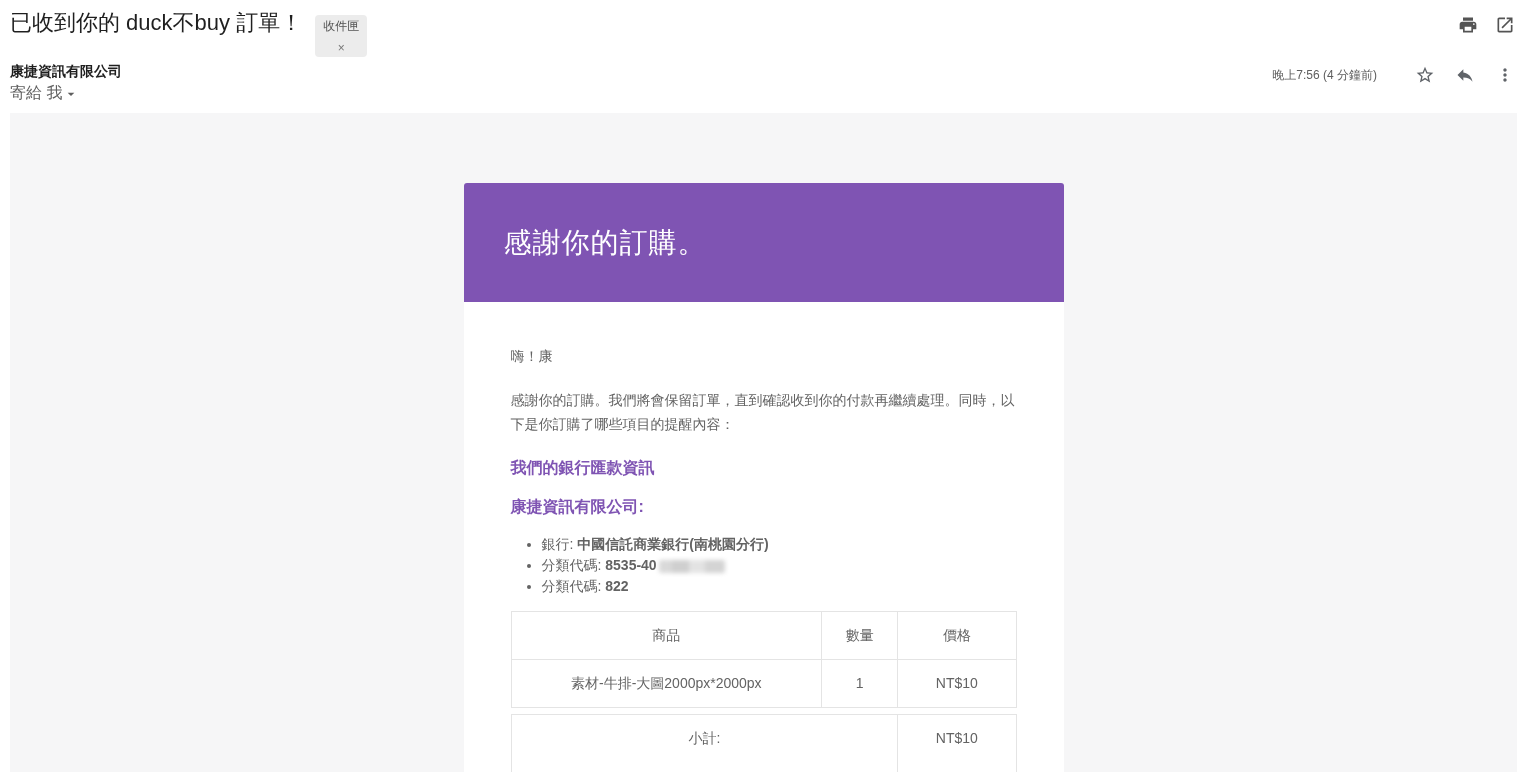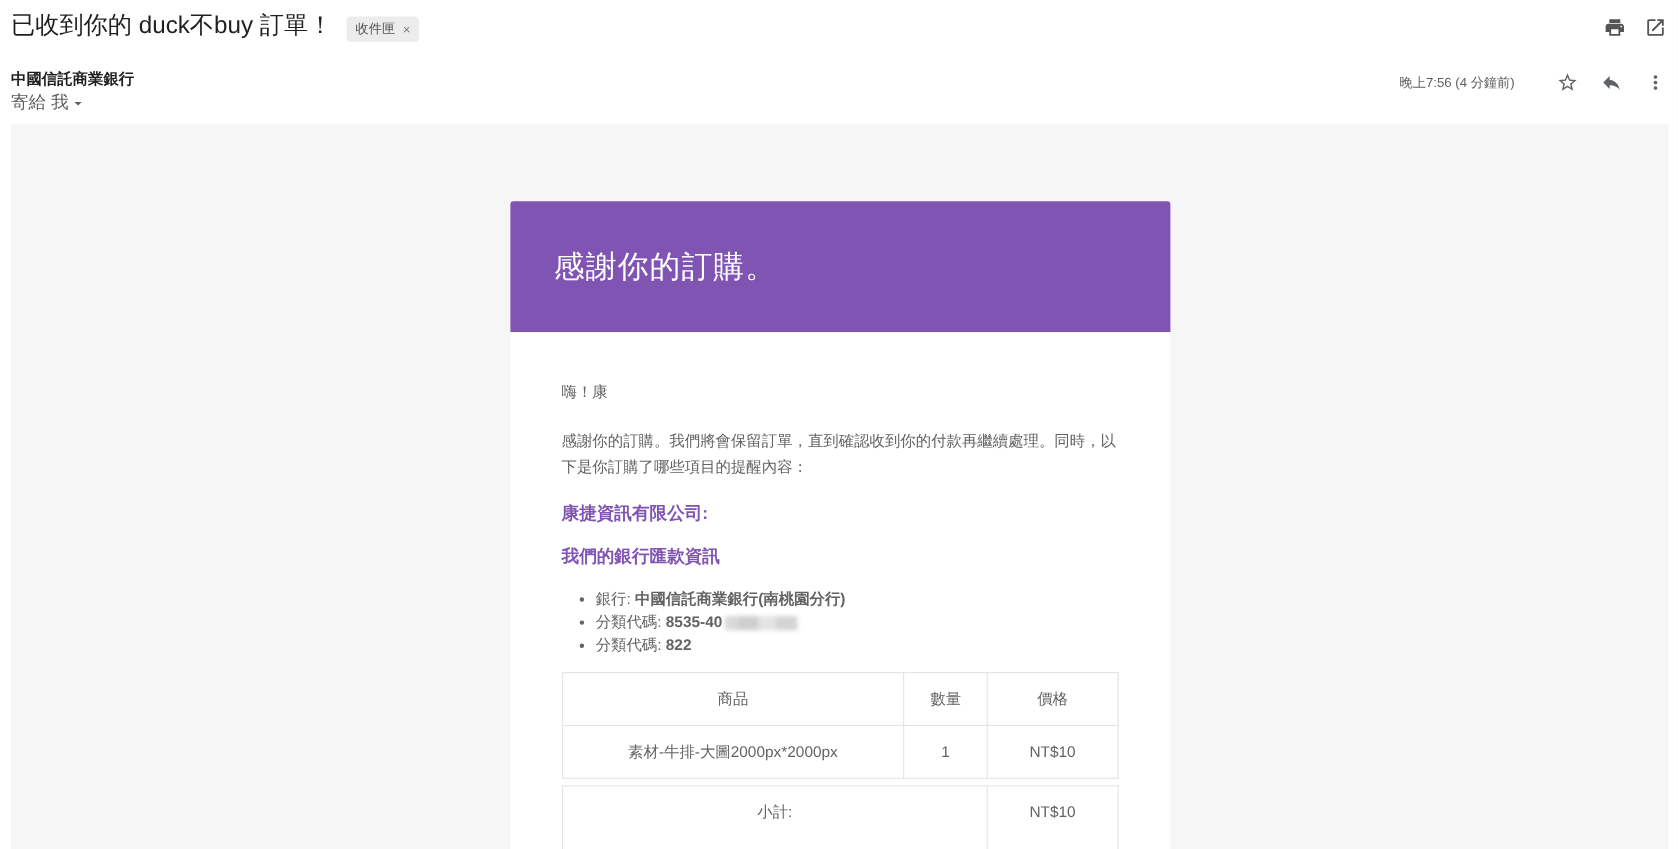--- a/index.html
+++ b/index.html
@@ -18,21 +18,21 @@
     display: flex; align-items: flex-start;
   }
   .subject {
     font-size: 22px; font-weight: 400; color: #1f1f1f;
     margin: 0; line-height: 30px; white-space: nowrap;
   }
   .label-chip {
     display: inline-flex; align-items: center; gap: 7px;
     background: #ececec; border-radius: 4px;
     padding: 3px 8px; margin: 7px 0 0 13px;
-    font-size: 12px; color: #555; cursor: pointer;
+    font-size: 12px; color: #555; cursor: pointer; flex-direction: column;
   }
   .label-chip .chip-x { color: #777; font-size: 12px; line-height: 12px; cursor: pointer; }
   .flex-spacer { flex: 1; }
   .icon-btn {
     background: none; border: none; padding: 0; margin: 0;
     width: 20px; height: 20px; cursor: pointer; display: inline-flex;
     align-items: center; justify-content: center;
   }
   .icon-btn svg { width: 20px; height: 20px; fill: #545454; }
   .subject-bar .icon-btn { margin-top: 7px; }
@@ -126,21 +126,21 @@
     <span style="display:inline-flex">
       <svg viewBox="0 0 24 24">
           <path d="M19 19H5V5h7V3H5c-1.11 0-2 .9-2 2v14c0 1.1.89 2 2 2h14c1.1 0 2-.9 2-2v-7h-2v7zM14 3v2h3.59l-9.83 9.83 1.41 1.41L19 6.41V10h2V3h-7z"></path>
         </svg>
     </span>
   </button>
 </div>
 
 <div class="msg-head">
   <div class="sender-block">
-    <div class="sender-name">中國信託商業銀行</div>
+    <div class="sender-name">康捷資訊有限公司</div>
     <div class="to-line">
       <span>寄給 我</span>
       <span style="display:inline-flex">
         <svg viewBox="0 0 24 24">
             <path d="M7 10l5 5 5-5z"></path>
           </svg>
       </span>
     </div>
   </div>
   <div class="flex-spacer"></div>
@@ -171,22 +171,22 @@
 </div>
 
 <div class="email-canvas">
   <div class="email-card">
     <div class="banner">
       <h2>感謝你的訂購。</h2>
     </div>
     <div class="card-body">
       <p class="greeting">嗨！康</p>
       <p class="intro">感謝你的訂購。我們將會保留訂單，直到確認收到你的付款再繼續處理。同時，以下是你訂購了哪些項目的提醒內容：</p>
+      <h3>我們的銀行匯款資訊</h3>
       <h3>康捷資訊有限公司:</h3>
-      <h3>我們的銀行匯款資訊</h3>
       <ul>
         <li>
           <span>銀行:</span>
           <strong>中國信託商業銀行(南桃園分行)</strong>
         </li>
         <li>
           <span>分類代碼:</span>
           <strong>8535-40</strong><span class="redacted"></span>
         </li>
         <li>

